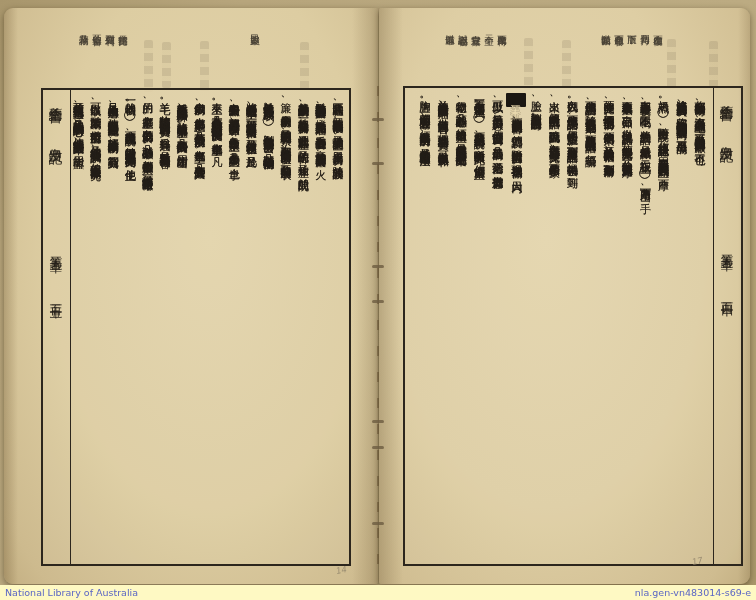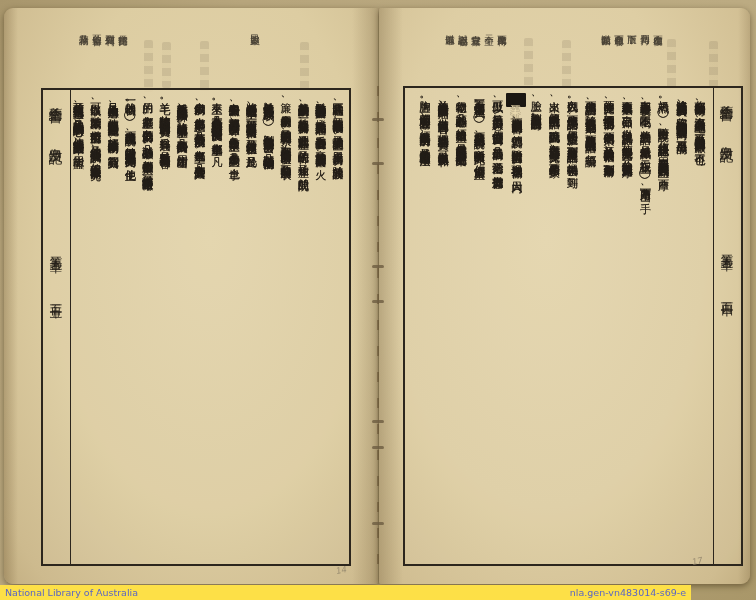--- a/index.html
+++ b/index.html
@@ -61,21 +61,21 @@
     writing-mode:vertical-rl;text-orientation:upright;color:#3c362c;
     font-size:9.5px;letter-spacing:.5px;opacity:.92;}
   .margin-notes .note-col{line-height:13px;height:100%;}
   
   .ghost{position:absolute;width:9px;border-radius:2px;opacity:.5;filter:blur(.7px);
     background:repeating-linear-gradient(to bottom, rgba(125,112,88,.38) 0 8px, rgba(125,112,88,.05) 8px 13px);}
   
   .pencil{position:absolute;color:#8d8069;font-size:8.5px;font-style:italic;
     transform:rotate(-12deg);opacity:.8;}
   
-  .footer-bar{position:absolute;left:0;bottom:0;width:691px;height:15px;background:#fde047;
+  .footer-bar{position:absolute;left:0;bottom:0;width:756px;height:15px;background:#fef9c3;
     display:flex;justify-content:space-between;align-items:center;padding:1px 5px;box-sizing:border-box;}
   .footer-bar span{color:#5a66c4;font-size:9.5px;line-height:15px;}
 </style>
 </head>
 <body>
 
 <div class="page left">
 
   <div class="ghost" style="left:140px;top:32px;height:52px;"></div>
   <div class="ghost" style="left:158px;top:34px;height:46px;"></div>

